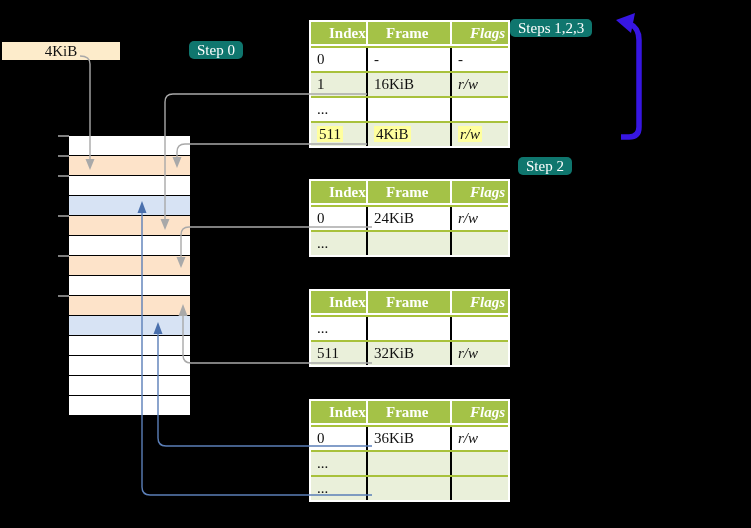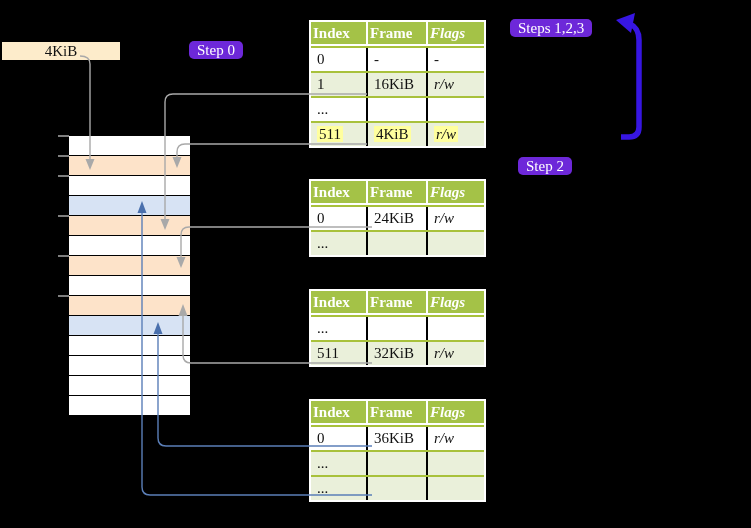--- a/index.html
+++ b/index.html
@@ -10,42 +10,42 @@
   
   .membox{
     position:absolute;left:2px;top:42px;width:118px;height:18px;
     background:#fdeccb;color:#111;text-align:center;line-height:18px;font-size:15px;
   }
   
   .badge{
     position:absolute;color:#fff;font-size:15px;height:18px;line-height:18px;
     padding:0 8px;white-space:nowrap;
   }
-  .badge.red{background:#6d28d9;border-radius:5px;}
+  .badge.red{background:#0f766e;border-radius:5px;}
   .badge.blue{background:#3a16e4;border-radius:2px;}
   
   .strip{position:absolute;left:69px;top:136px;width:121px;}
   .srow{height:19px;margin-bottom:1px;}
   .srow.white{background:#ffffff;}
   .srow.peach{background:#fde3c9;}
   .srow.blue{background:#d7e3f4;}
   .tick{position:absolute;left:58px;width:11px;height:2px;background:#7f7f7f;}
   
   .ptable{position:absolute;left:309px;border:2px solid #fff;background:#fff;font-size:15px;}
   .thead{display:flex;border-bottom:2px solid #fff;}
   .th{
     background:#a4c247;color:#fff;font-weight:bold;height:22px;line-height:22px;
-    padding-left:2px;box-sizing:border-box;border-right:2px solid #fff;
+    padding-left:18px;box-sizing:border-box;border-right:2px solid #fff;
   }
   .trow{display:flex;height:25px;box-sizing:border-box;background:#fff;}
   .trow.alt{background:#eaf0da;}
   .trow:not(:first-of-type){border-top:2px solid #a8c13b;}
   .td{height:100%;line-height:23px;padding-left:6px;box-sizing:border-box;
       border-right:2px solid #000;color:#111;overflow:hidden;}
-  .c1{width:57px;}.c2{width:60px;}.c3{width:56px;border-right:none!important;font-style:italic;}
+  .c1{width:57px;}.c2{width:84px;}.c3{width:56px;border-right:none!important;font-style:italic;}
   .hl{background:#ffff9e;padding:0 2px;}
   
   #overlay{position:absolute;left:0;top:0;width:751px;height:528px;pointer-events:none;}
 </style>
 </head>
 <body>
 
 <div id="canvas">
 
   <div class="membox">4KiB</div>

